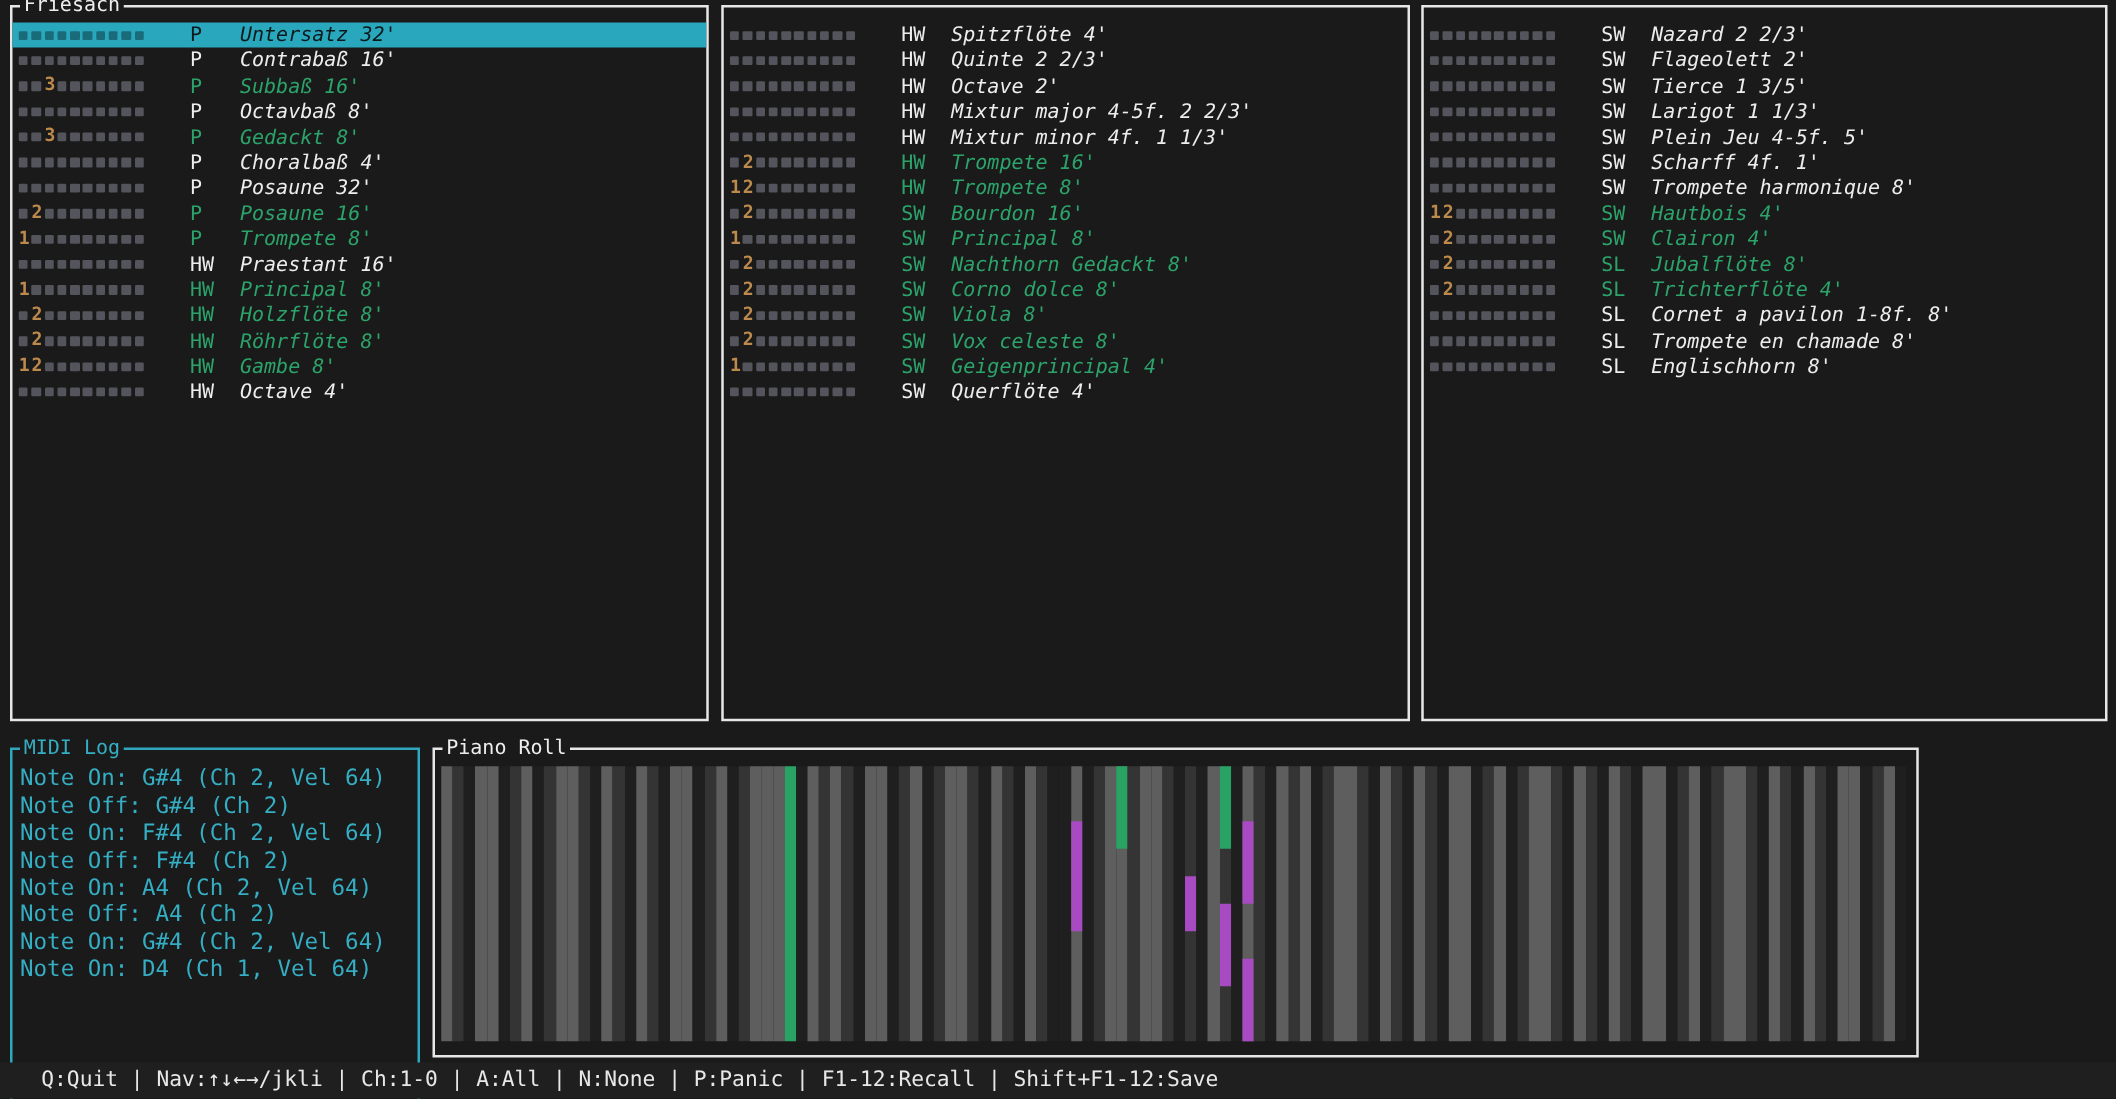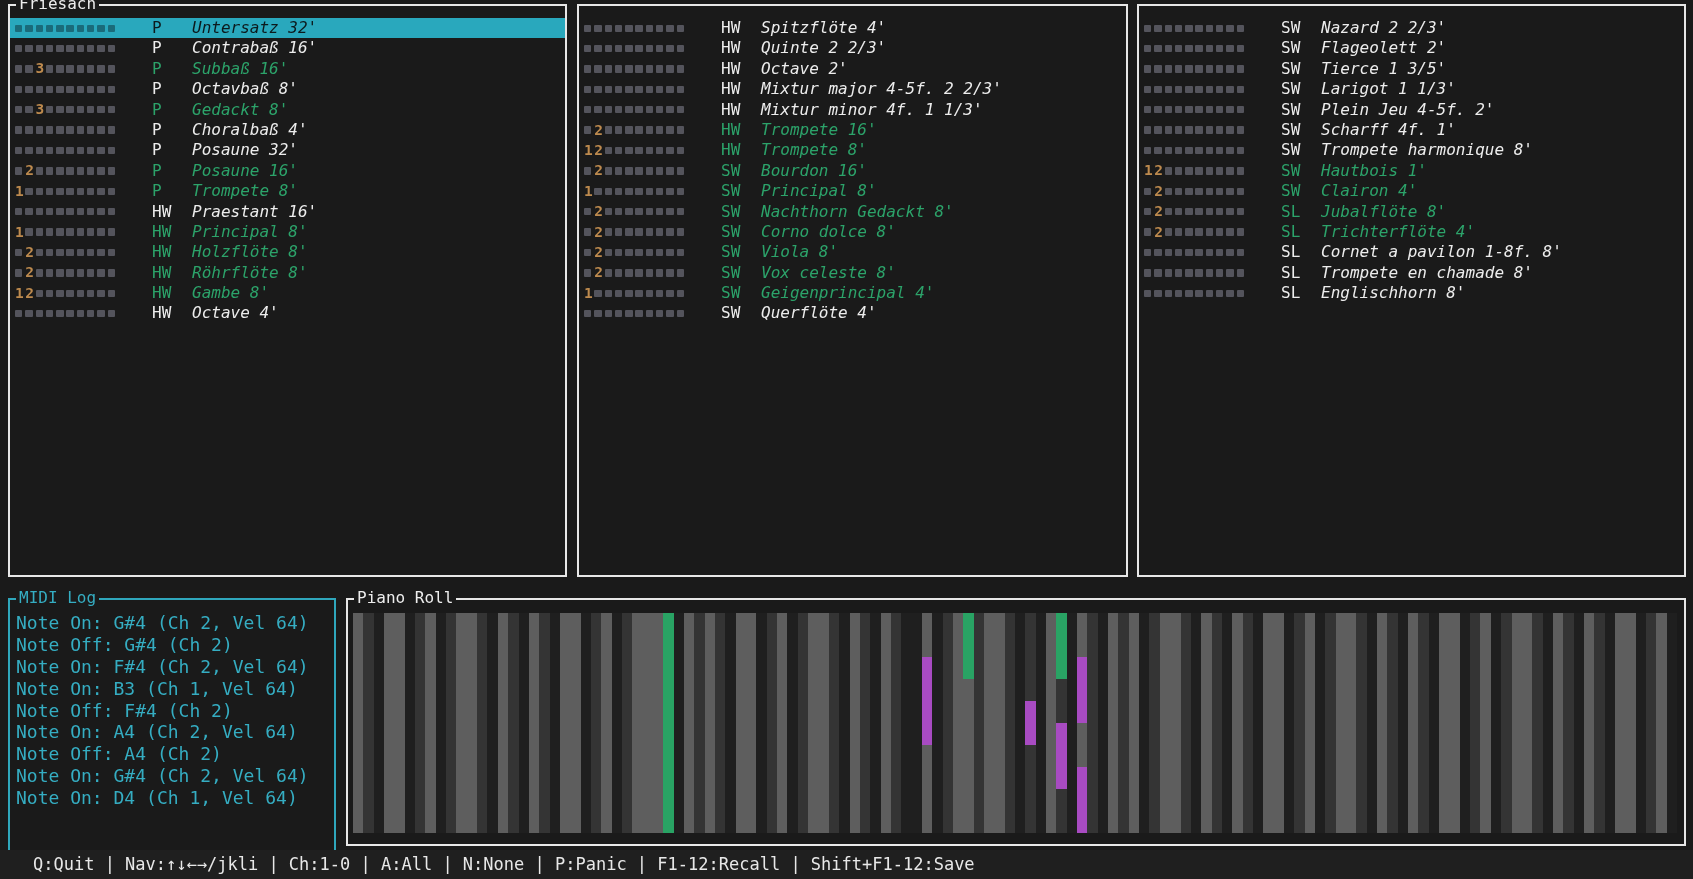--- a/index.html
+++ b/index.html
@@ -90,49 +90,48 @@
       </div>
   </section>
 
   <section class="panel" style="left:1137px;top:4px;width:549px;height:573px;">
     <div class="panel-title"></div>
     <div class="stop-rows">
         <div class="stop-row off"><span class="ind"><i class="sq"></i><i class="sq"></i><i class="sq"></i><i class="sq"></i><i class="sq"></i><i class="sq"></i><i class="sq"></i><i class="sq"></i><i class="sq"></i><i class="sq"></i></span><span class="division">SW</span><span class="nm">Nazard 2 2/3'</span></div>
         <div class="stop-row off"><span class="ind"><i class="sq"></i><i class="sq"></i><i class="sq"></i><i class="sq"></i><i class="sq"></i><i class="sq"></i><i class="sq"></i><i class="sq"></i><i class="sq"></i><i class="sq"></i></span><span class="division">SW</span><span class="nm">Flageolett 2'</span></div>
         <div class="stop-row off"><span class="ind"><i class="sq"></i><i class="sq"></i><i class="sq"></i><i class="sq"></i><i class="sq"></i><i class="sq"></i><i class="sq"></i><i class="sq"></i><i class="sq"></i><i class="sq"></i></span><span class="division">SW</span><span class="nm">Tierce 1 3/5'</span></div>
         <div class="stop-row off"><span class="ind"><i class="sq"></i><i class="sq"></i><i class="sq"></i><i class="sq"></i><i class="sq"></i><i class="sq"></i><i class="sq"></i><i class="sq"></i><i class="sq"></i><i class="sq"></i></span><span class="division">SW</span><span class="nm">Larigot 1 1/3'</span></div>
-        <div class="stop-row off"><span class="ind"><i class="sq"></i><i class="sq"></i><i class="sq"></i><i class="sq"></i><i class="sq"></i><i class="sq"></i><i class="sq"></i><i class="sq"></i><i class="sq"></i><i class="sq"></i></span><span class="division">SW</span><span class="nm">Plein Jeu 4-5f. 2'</span></div>
+        <div class="stop-row off"><span class="ind"><i class="sq"></i><i class="sq"></i><i class="sq"></i><i class="sq"></i><i class="sq"></i><i class="sq"></i><i class="sq"></i><i class="sq"></i><i class="sq"></i><i class="sq"></i></span><span class="division">SW</span><span class="nm">Plein Jeu 4-5f. 5'</span></div>
         <div class="stop-row off"><span class="ind"><i class="sq"></i><i class="sq"></i><i class="sq"></i><i class="sq"></i><i class="sq"></i><i class="sq"></i><i class="sq"></i><i class="sq"></i><i class="sq"></i><i class="sq"></i></span><span class="division">SW</span><span class="nm">Scharff 4f. 1'</span></div>
         <div class="stop-row off"><span class="ind"><i class="sq"></i><i class="sq"></i><i class="sq"></i><i class="sq"></i><i class="sq"></i><i class="sq"></i><i class="sq"></i><i class="sq"></i><i class="sq"></i><i class="sq"></i></span><span class="division">SW</span><span class="nm">Trompete harmonique 8'</span></div>
-        <div class="stop-row on"><span class="ind"><b class="ch">1</b><b class="ch">2</b><i class="sq"></i><i class="sq"></i><i class="sq"></i><i class="sq"></i><i class="sq"></i><i class="sq"></i><i class="sq"></i><i class="sq"></i></span><span class="division">SW</span><span class="nm">Hautbois 1'</span></div>
+        <div class="stop-row on"><span class="ind"><b class="ch">1</b><b class="ch">2</b><i class="sq"></i><i class="sq"></i><i class="sq"></i><i class="sq"></i><i class="sq"></i><i class="sq"></i><i class="sq"></i><i class="sq"></i></span><span class="division">SW</span><span class="nm">Hautbois 4'</span></div>
         <div class="stop-row on"><span class="ind"><i class="sq"></i><b class="ch">2</b><i class="sq"></i><i class="sq"></i><i class="sq"></i><i class="sq"></i><i class="sq"></i><i class="sq"></i><i class="sq"></i><i class="sq"></i></span><span class="division">SW</span><span class="nm">Clairon 4'</span></div>
         <div class="stop-row on"><span class="ind"><i class="sq"></i><b class="ch">2</b><i class="sq"></i><i class="sq"></i><i class="sq"></i><i class="sq"></i><i class="sq"></i><i class="sq"></i><i class="sq"></i><i class="sq"></i></span><span class="division">SL</span><span class="nm">Jubalflöte 8'</span></div>
         <div class="stop-row on"><span class="ind"><i class="sq"></i><b class="ch">2</b><i class="sq"></i><i class="sq"></i><i class="sq"></i><i class="sq"></i><i class="sq"></i><i class="sq"></i><i class="sq"></i><i class="sq"></i></span><span class="division">SL</span><span class="nm">Trichterflöte 4'</span></div>
         <div class="stop-row off"><span class="ind"><i class="sq"></i><i class="sq"></i><i class="sq"></i><i class="sq"></i><i class="sq"></i><i class="sq"></i><i class="sq"></i><i class="sq"></i><i class="sq"></i><i class="sq"></i></span><span class="division">SL</span><span class="nm">Cornet a pavilon 1-8f. 8'</span></div>
         <div class="stop-row off"><span class="ind"><i class="sq"></i><i class="sq"></i><i class="sq"></i><i class="sq"></i><i class="sq"></i><i class="sq"></i><i class="sq"></i><i class="sq"></i><i class="sq"></i><i class="sq"></i></span><span class="division">SL</span><span class="nm">Trompete en chamade 8'</span></div>
         <div class="stop-row off"><span class="ind"><i class="sq"></i><i class="sq"></i><i class="sq"></i><i class="sq"></i><i class="sq"></i><i class="sq"></i><i class="sq"></i><i class="sq"></i><i class="sq"></i><i class="sq"></i></span><span class="division">SL</span><span class="nm">Englischhorn 8'</span></div>
       </div>
   </section>
 
   <section class="panel cyanb" style="left:8px;top:598px;width:328px;height:302px;">
     <div class="panel-title cyan">MIDI Log</div>
     <div class="log">
         <div class="log-line">Note On: G#4 (Ch 2, Vel 64)</div>
         <div class="log-line">Note Off: G#4 (Ch 2)</div>
         <div class="log-line">Note On: F#4 (Ch 2, Vel 64)</div>
-        <div class="log-line">Note On: B3 (Ch 1, Vel 64)</div>
         <div class="log-line">Note Off: F#4 (Ch 2)</div>
         <div class="log-line">Note On: A4 (Ch 2, Vel 64)</div>
         <div class="log-line">Note Off: A4 (Ch 2)</div>
         <div class="log-line">Note On: G#4 (Ch 2, Vel 64)</div>
         <div class="log-line">Note On: D4 (Ch 1, Vel 64)</div>
       </div>
   </section>
 
-  <section class="panel" style="left:346px;top:598px;width:1340px;height:248px;">
+  <section class="panel" style="left:346px;top:598px;width:1189px;height:248px;">
     <div class="panel-title">Piano Roll</div>
     <div class="roll">
         <div class="cell M"></div>
         <div class="cell D"></div>
         <div class="cell B"></div>
         <div class="cell M"></div>
         <div class="cell M"></div>
         <div class="cell B"></div>
         <div class="cell D"></div>
         <div class="cell M"></div>

